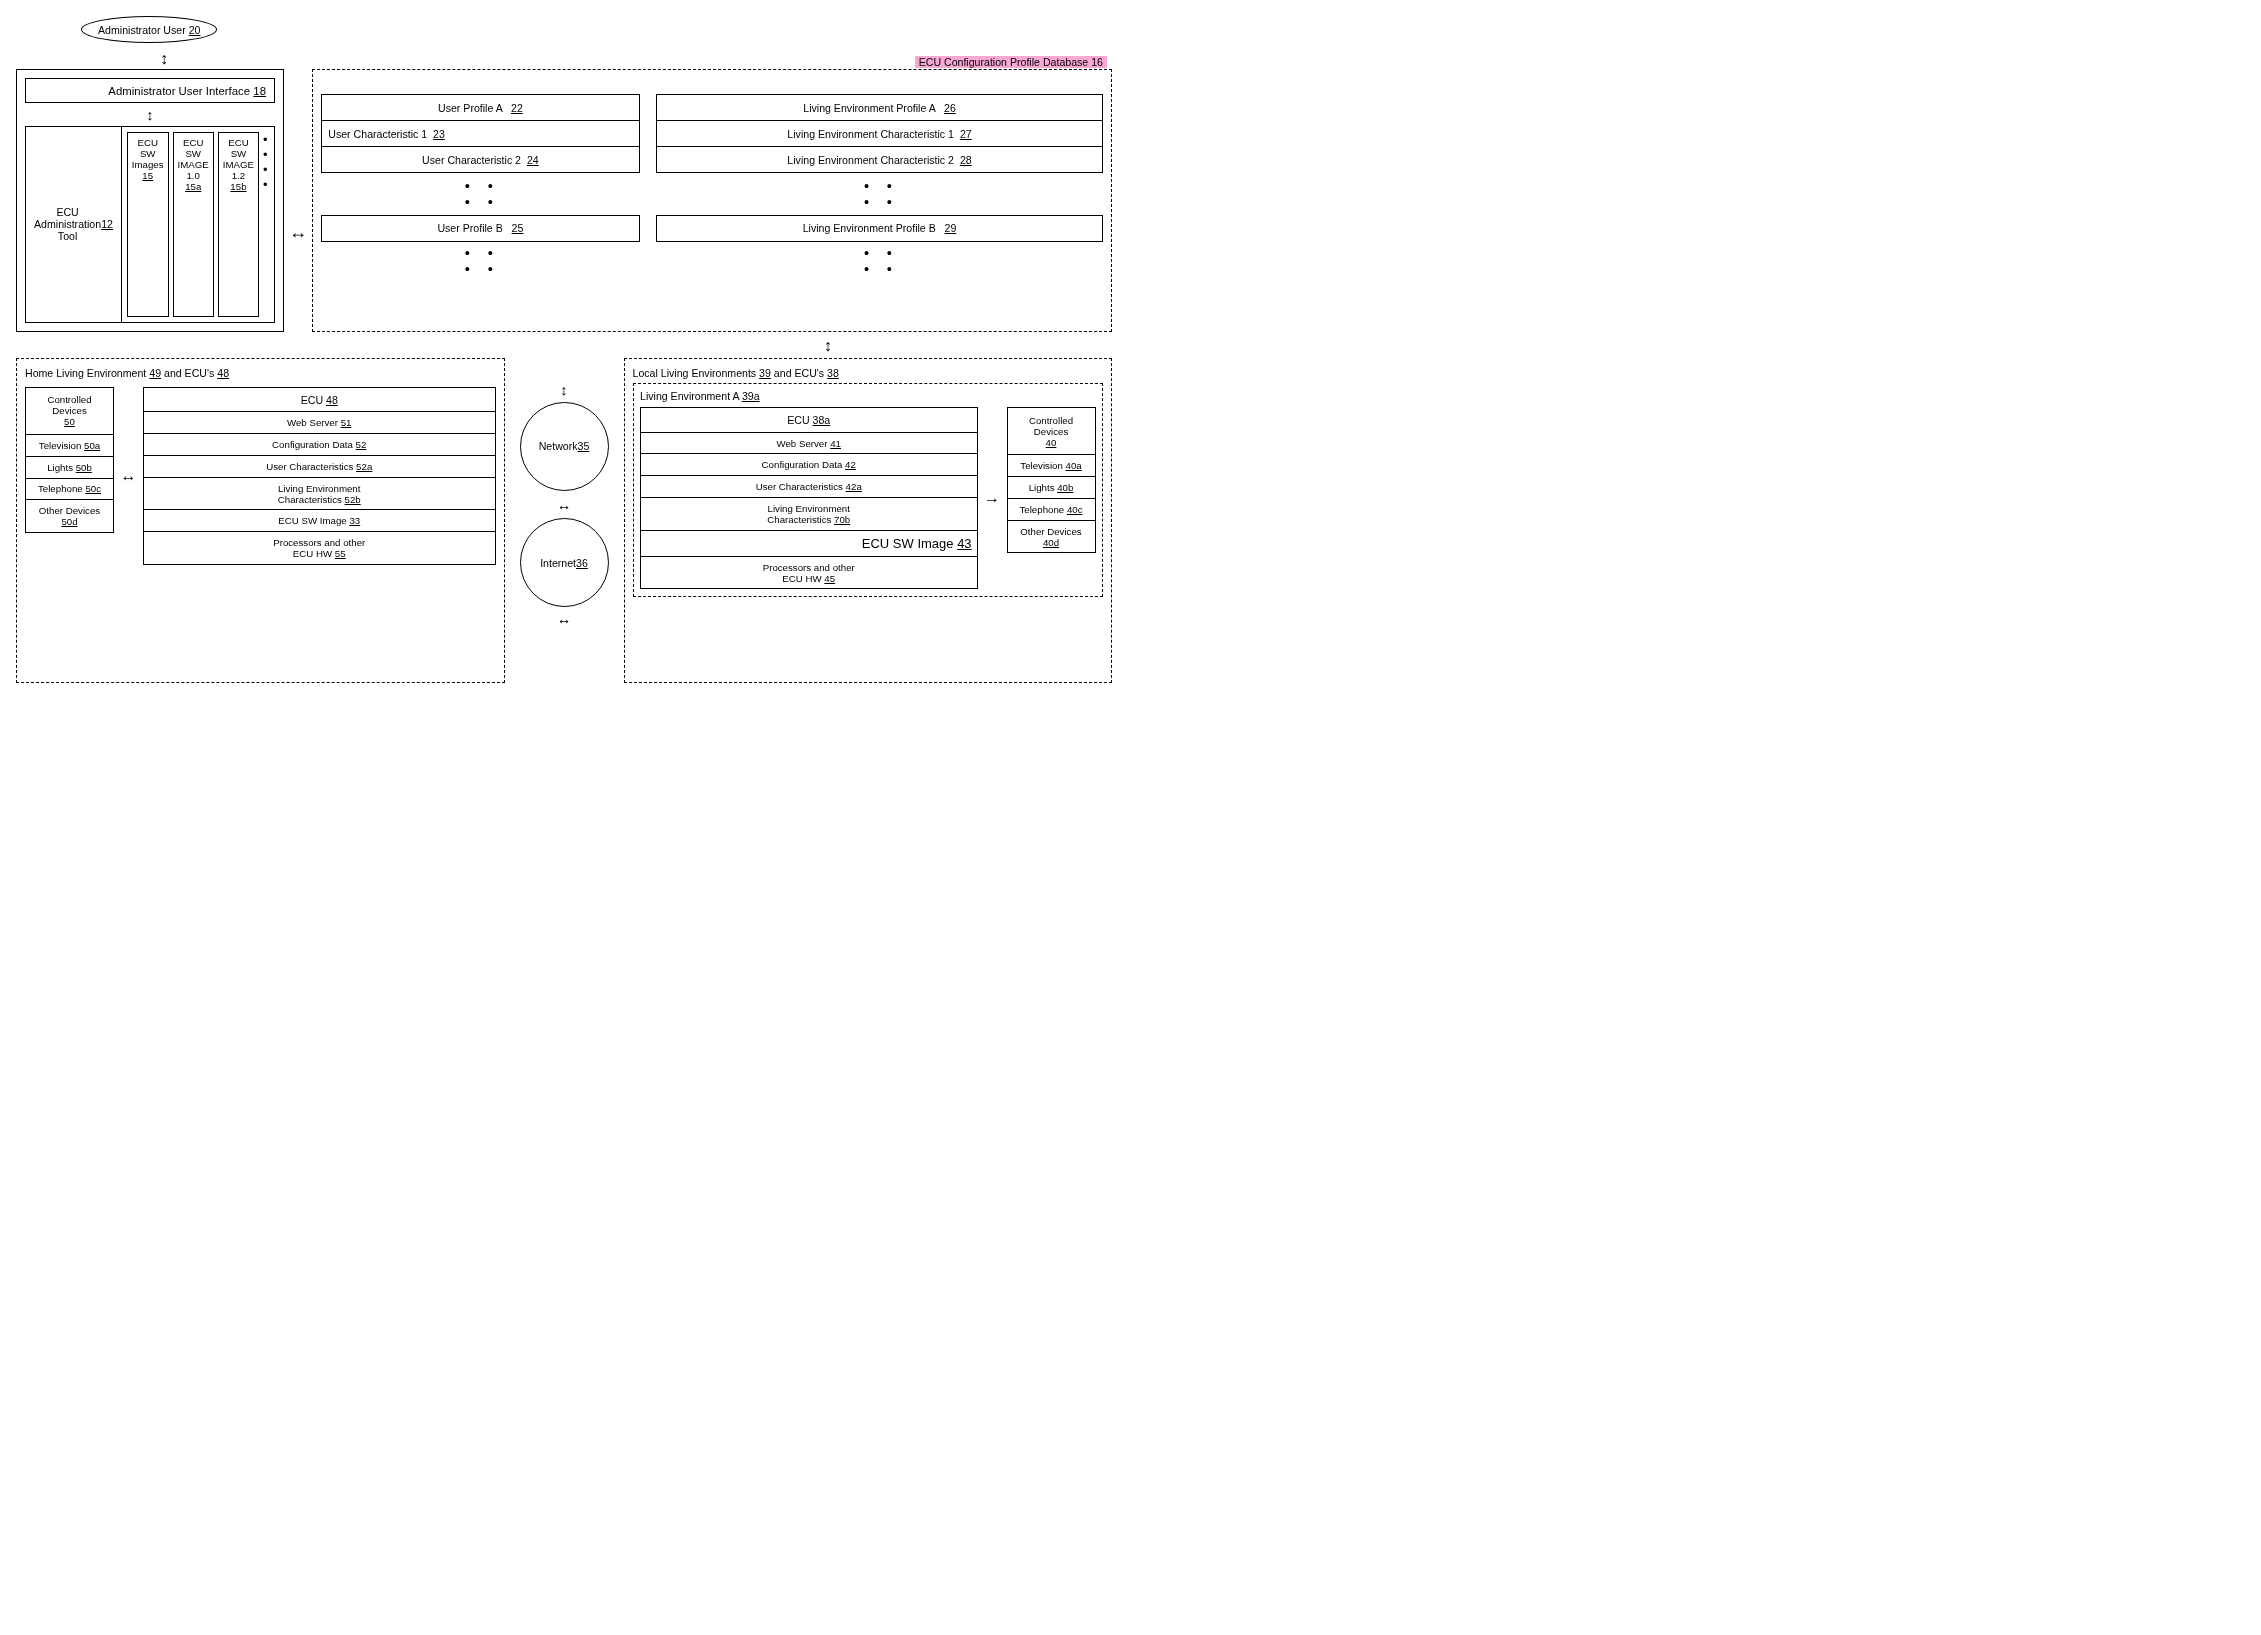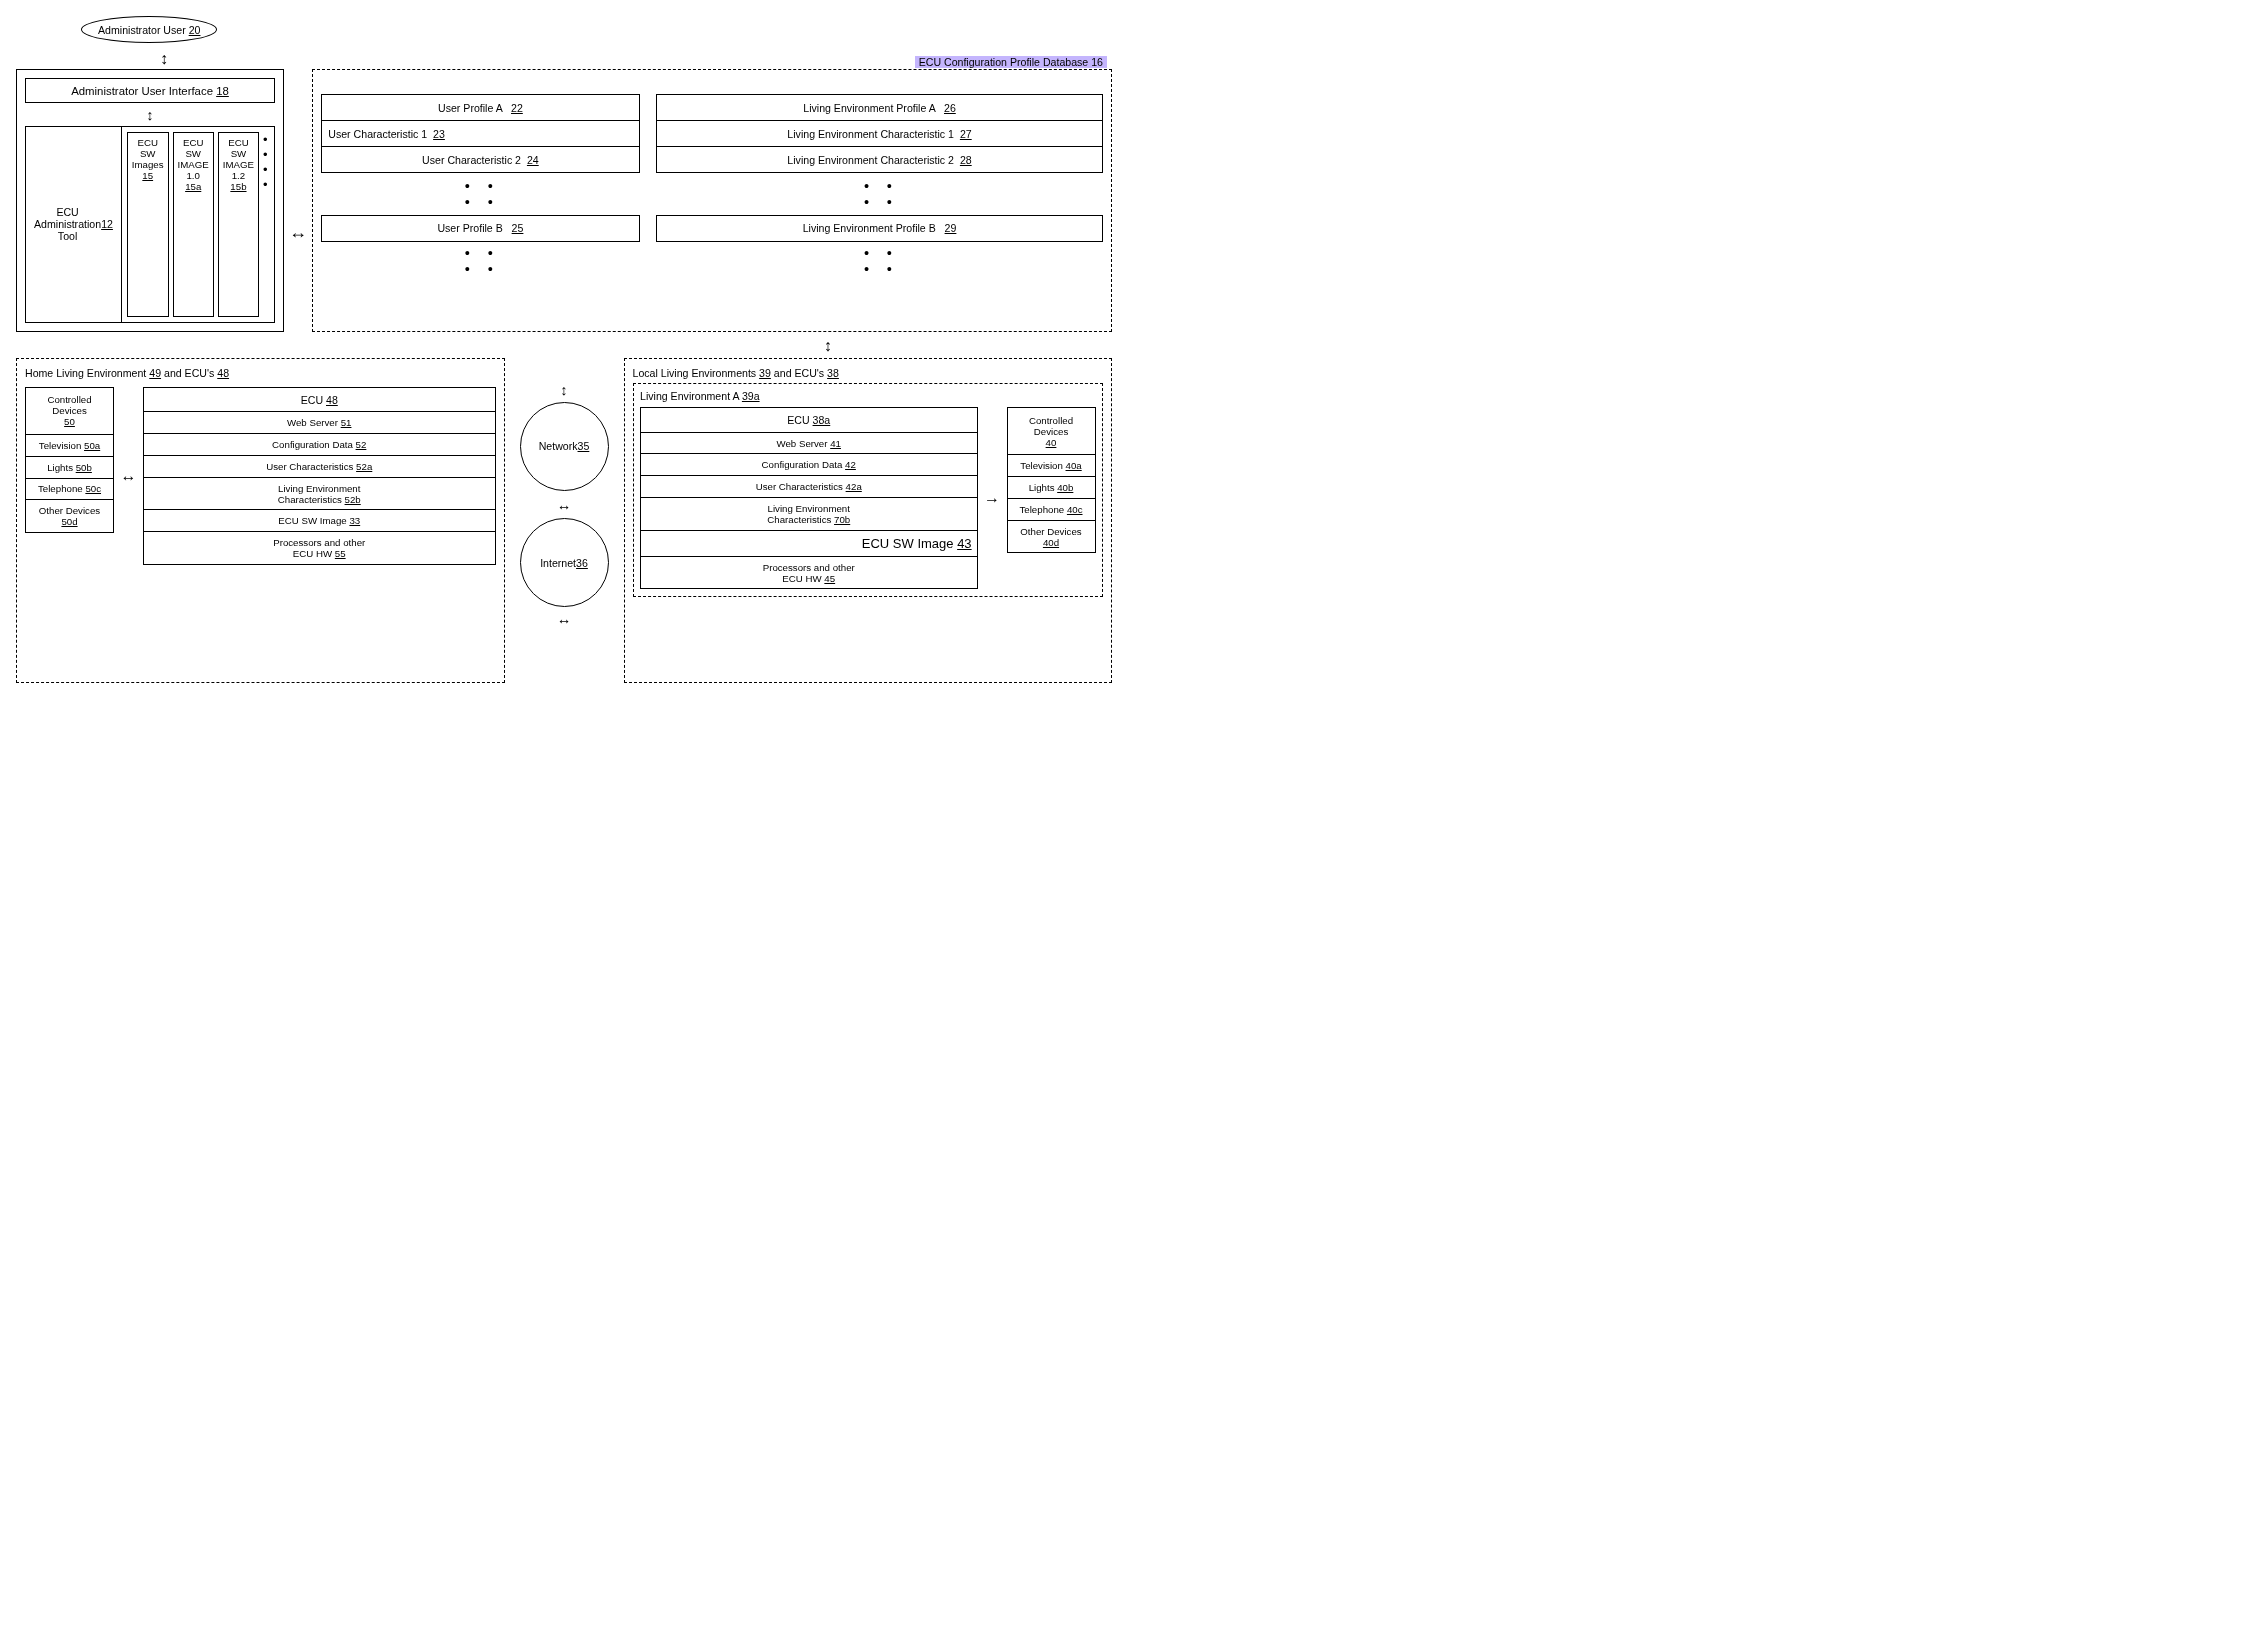--- a/index.html
+++ b/index.html
@@ -47,21 +47,21 @@
   </div>
 
   <div style="display:flex; flex-direction:row; gap:0; width:100%; position:relative;">
 
     <div style="border:1.6px solid #000; padding:8px; width:268px; flex-shrink:0; position:relative;">
 
       <div style="position:absolute; left:-118px; top:81px; font-size:10.6px; line-height:1.5; width:114px; text-align:left;">
         Admin User<br>Computer<br>System 
       </div>
 
-      <div style="border:1.6px solid #000; padding:5.7px 8px; text-align:center; font-size:11.4px; margin-bottom:4px;">
+      <div style="border:1.6px solid #000; padding:5.7px 8px; text-align:right; font-size:11.4px; margin-bottom:4px;">
         <span>Administrator User Interface</span> <span class="underline">18</span>
       </div>
 
       <div style="font-size:14.6px; text-align:center; margin:2.4px 0;">↕</div>
 
       <div style="display:flex; flex-direction:row; border:1.6px solid #000;">
 
         <div style="padding:12px 8px; display:flex; align-items:center; justify-content:center; text-align:center; font-size:10.6px; min-height:195px; width:97px; border-right:1.6px solid #000;">
           ECU<br>Administration<br>Tool<br><span class="underline">12</span>
         </div>
@@ -78,21 +78,21 @@
           </div>
           <div style="text-align:center; font-size:13px; letter-spacing:2.4px;">• •<br>• •</div>
         </div>
       </div>
     </div>
 
     <div style="display:flex; align-items:center; justify-content:center; font-size:18px; padding:0 4.9px; margin-top:65px;">↔</div>
 
     <div style="border:1.6px dashed #000; flex:1; padding:8px; position:relative;">
 
-      <div style="position:absolute; top:-14.6px; right:4px; font-size:10.6px; background:#c4b5fd; padding:0 4px;">ECU Configuration Profile Database 16</div>
+      <div style="position:absolute; top:-14.6px; right:4px; font-size:10.6px; background:#f9a8d4; padding:0 4px;">ECU Configuration Profile Database 16</div>
 
       <div style="display:flex; flex-direction:row; gap:16px; margin-top:16px;">
 
         <div style="flex:1; display:flex; flex-direction:column;">
           <div style="border:1.6px solid #000; padding:6.5px; text-align:center; font-size:10.6px;">
             User Profile A &nbsp;&nbsp;<span class="underline">22</span>
           </div>
           <div style="border:1.6px solid #000; border-top:none; padding:6.5px; font-size:10.6px;">
             User Characteristic 1 &nbsp;<span class="underline">23</span>
           </div>

